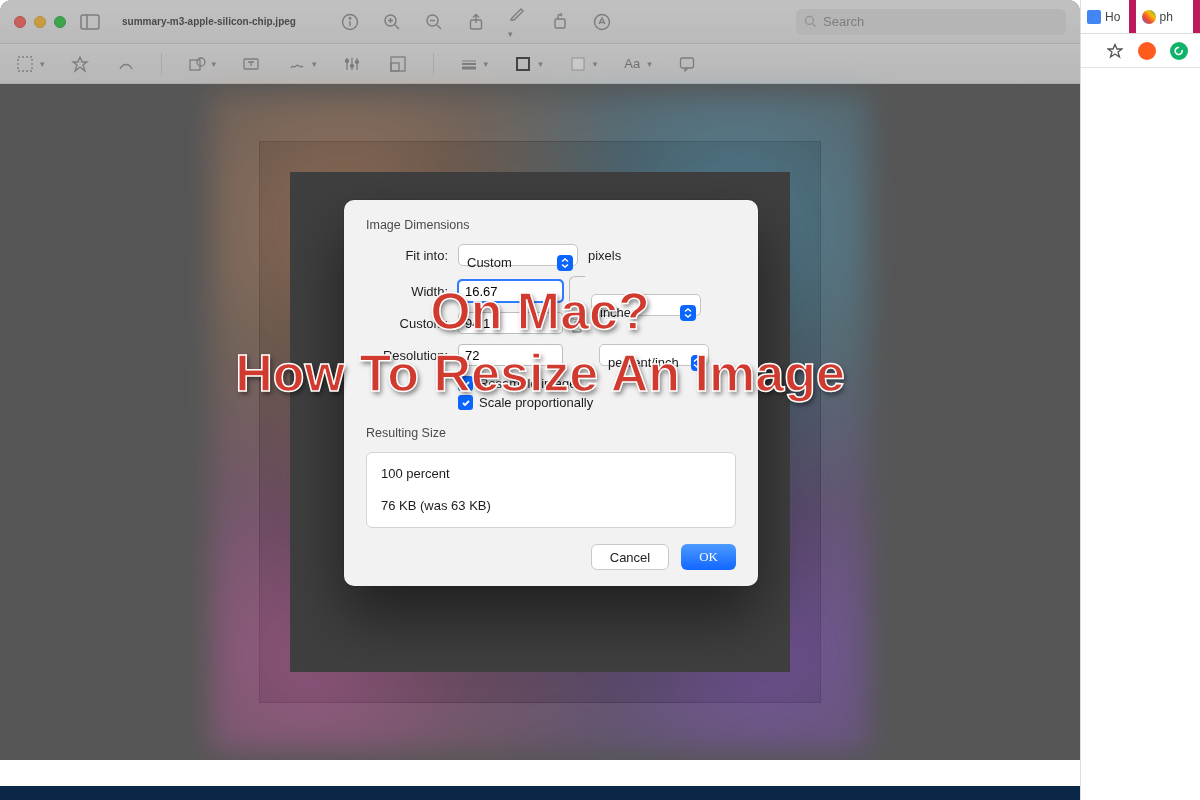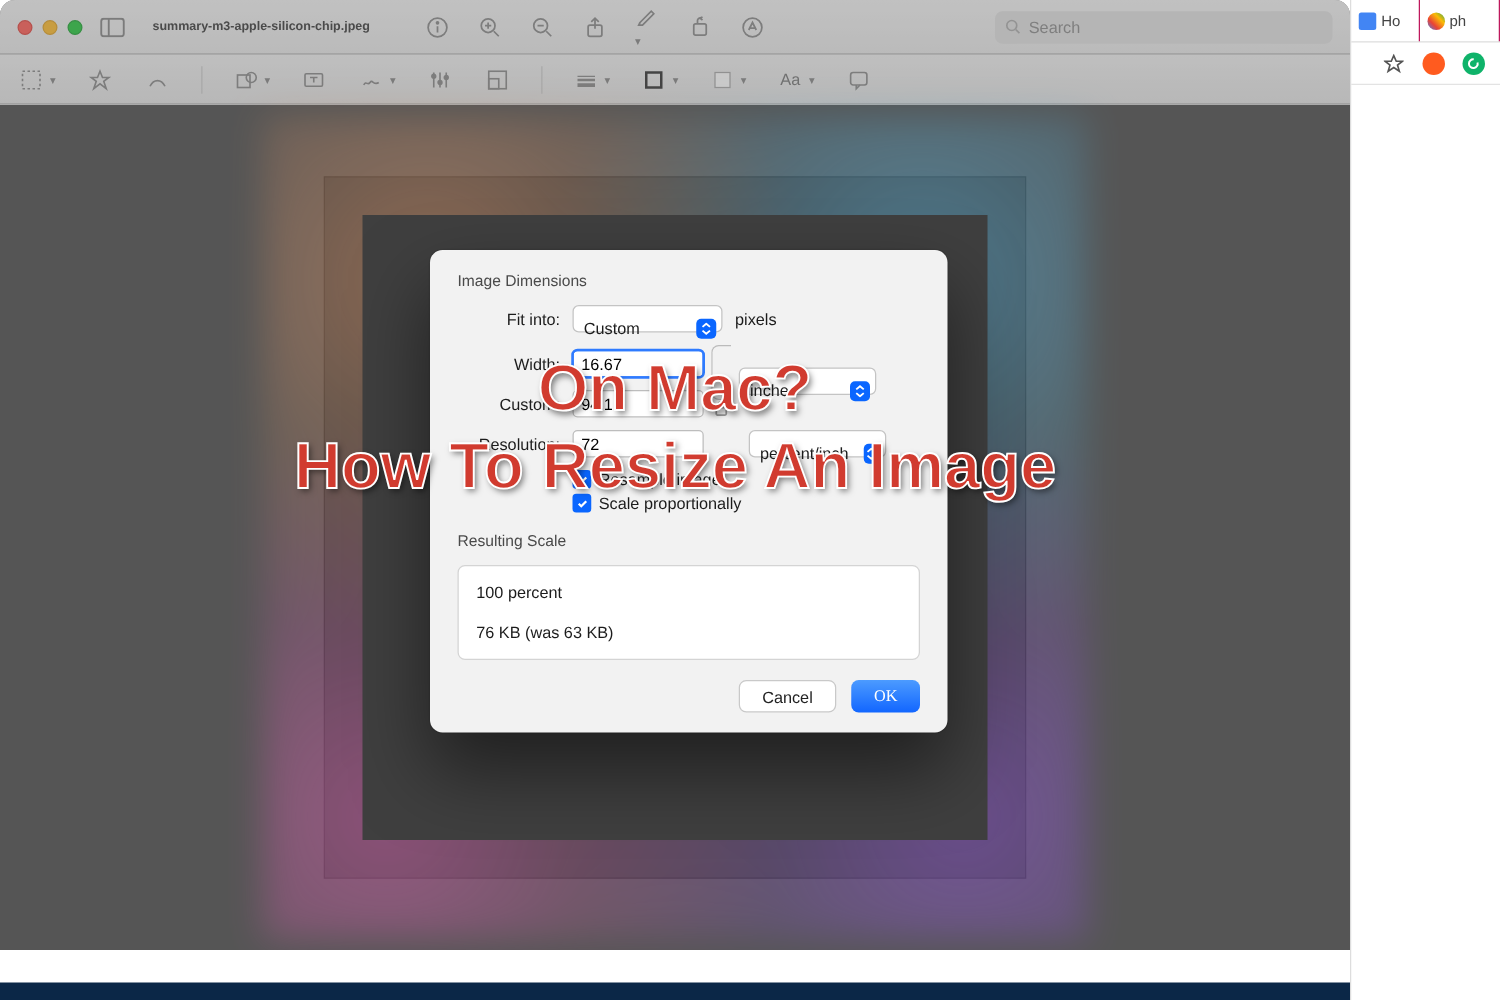--- a/index.html
+++ b/index.html
@@ -153,21 +153,21 @@
 .btn{height:26px;padding:0 18px;border-radius:6px;font-size:13px;border:none;cursor:pointer;}
 .btn.secondary{background:#fff;border:1px solid #c9c9c9;color:#222;}
 .btn.primary{background:linear-gradient(#4c9bff,#1266ff);color:#fff;font-weight:500;font-family:Liberation Serif, serif;}
 
 
 .browser-strip{
   position:absolute; top:0; right:0; width:120px; height:800px;
   background:#fff; border-left:1px solid #ddd;
 }
 .tab-row{display:flex;align-items:center;height:34px;border-bottom:1px solid #ddd;font-size:12px;}
-.tab{display:flex;align-items:center;gap:4px;padding:0 6px;height:100%;border-right:1px solid #be185d;color:#444;overflow:hidden;white-space:nowrap;}
+.tab{display:flex;align-items:center;gap:4px;padding:0 6px;height:100%;border-right:7px solid #be185d;color:#444;overflow:hidden;white-space:nowrap;}
 .tab .favicon{width:14px;height:14px;border-radius:2px;flex:0 0 14px;}
 .url-row{height:34px;display:flex;align-items:center;justify-content:flex-end;gap:14px;padding:0 12px;border-bottom:1px solid #e3e3e3;}
 .url-row .ic{width:18px;height:18px;color:#555;display:flex;align-items:center;justify-content:center;}
 .circle-orange{width:18px;height:18px;border-radius:50%;background:#ff5b1f;}
 .circle-green{width:18px;height:18px;border-radius:50%;background:#0fb36a;display:flex;align-items:center;justify-content:center;}
 
 
 .caption{
   position:absolute;z-index:20;left:0;right:120px;top:280px;
   text-align:center;font-size:52px;line-height:1.2;font-weight:700;
@@ -445,21 +445,21 @@
     </div>
     <div class="chk-row">
       <span class="chk">
           <svg width="10" height="10" viewBox="0 0 10 10" fill="none" stroke-width="1.8">
             <polyline points="2,5 4,7 8,3"></polyline>
           </svg>
         </span>
       <span>Scale proportionally</span>
     </div>
 
-    <div class="sect-title" style="margin-top:16px;">Resulting Scale</div>
+    <div class="sect-title" style="margin-top:16px;">Resulting Size</div>
     <div class="result-box">
       <div>100 percent</div>
       <div style="height:14px;"></div>
       <div>76 KB (was 63 KB)</div>
     </div>
 
     <div class="btns">
       <button class="btn secondary">Cancel</button>
       <button class="btn primary">OK</button>
     </div>

